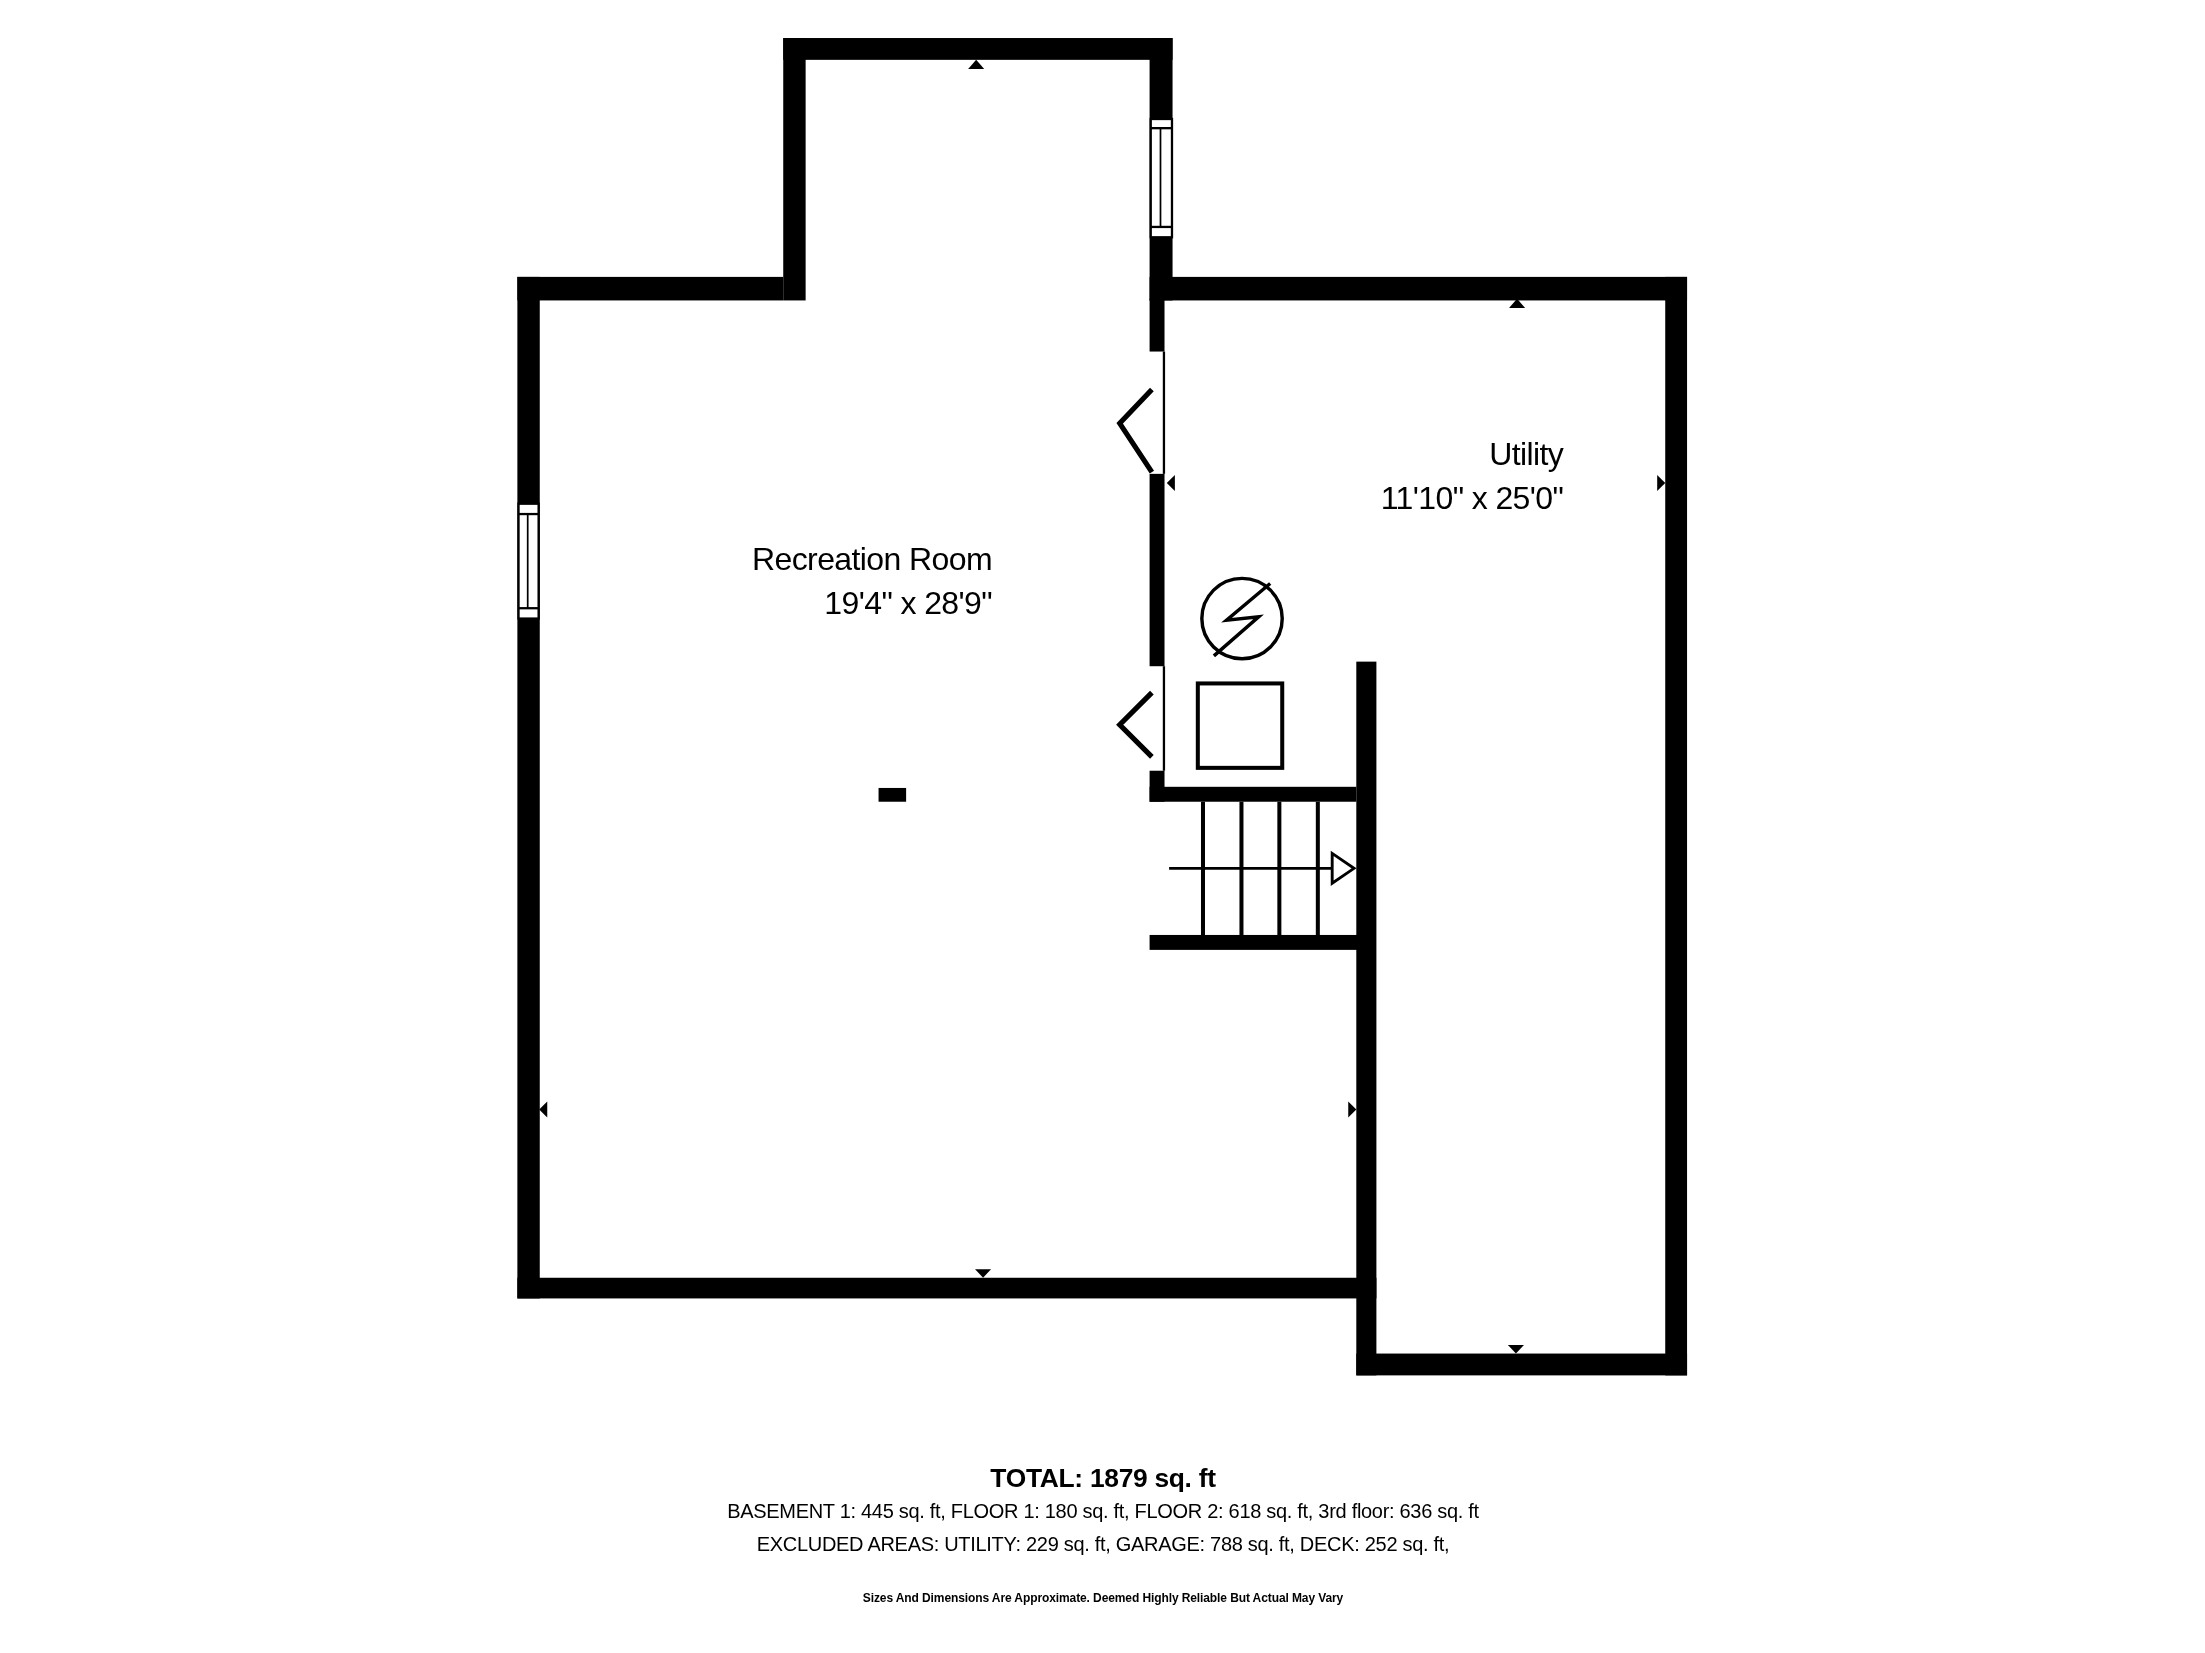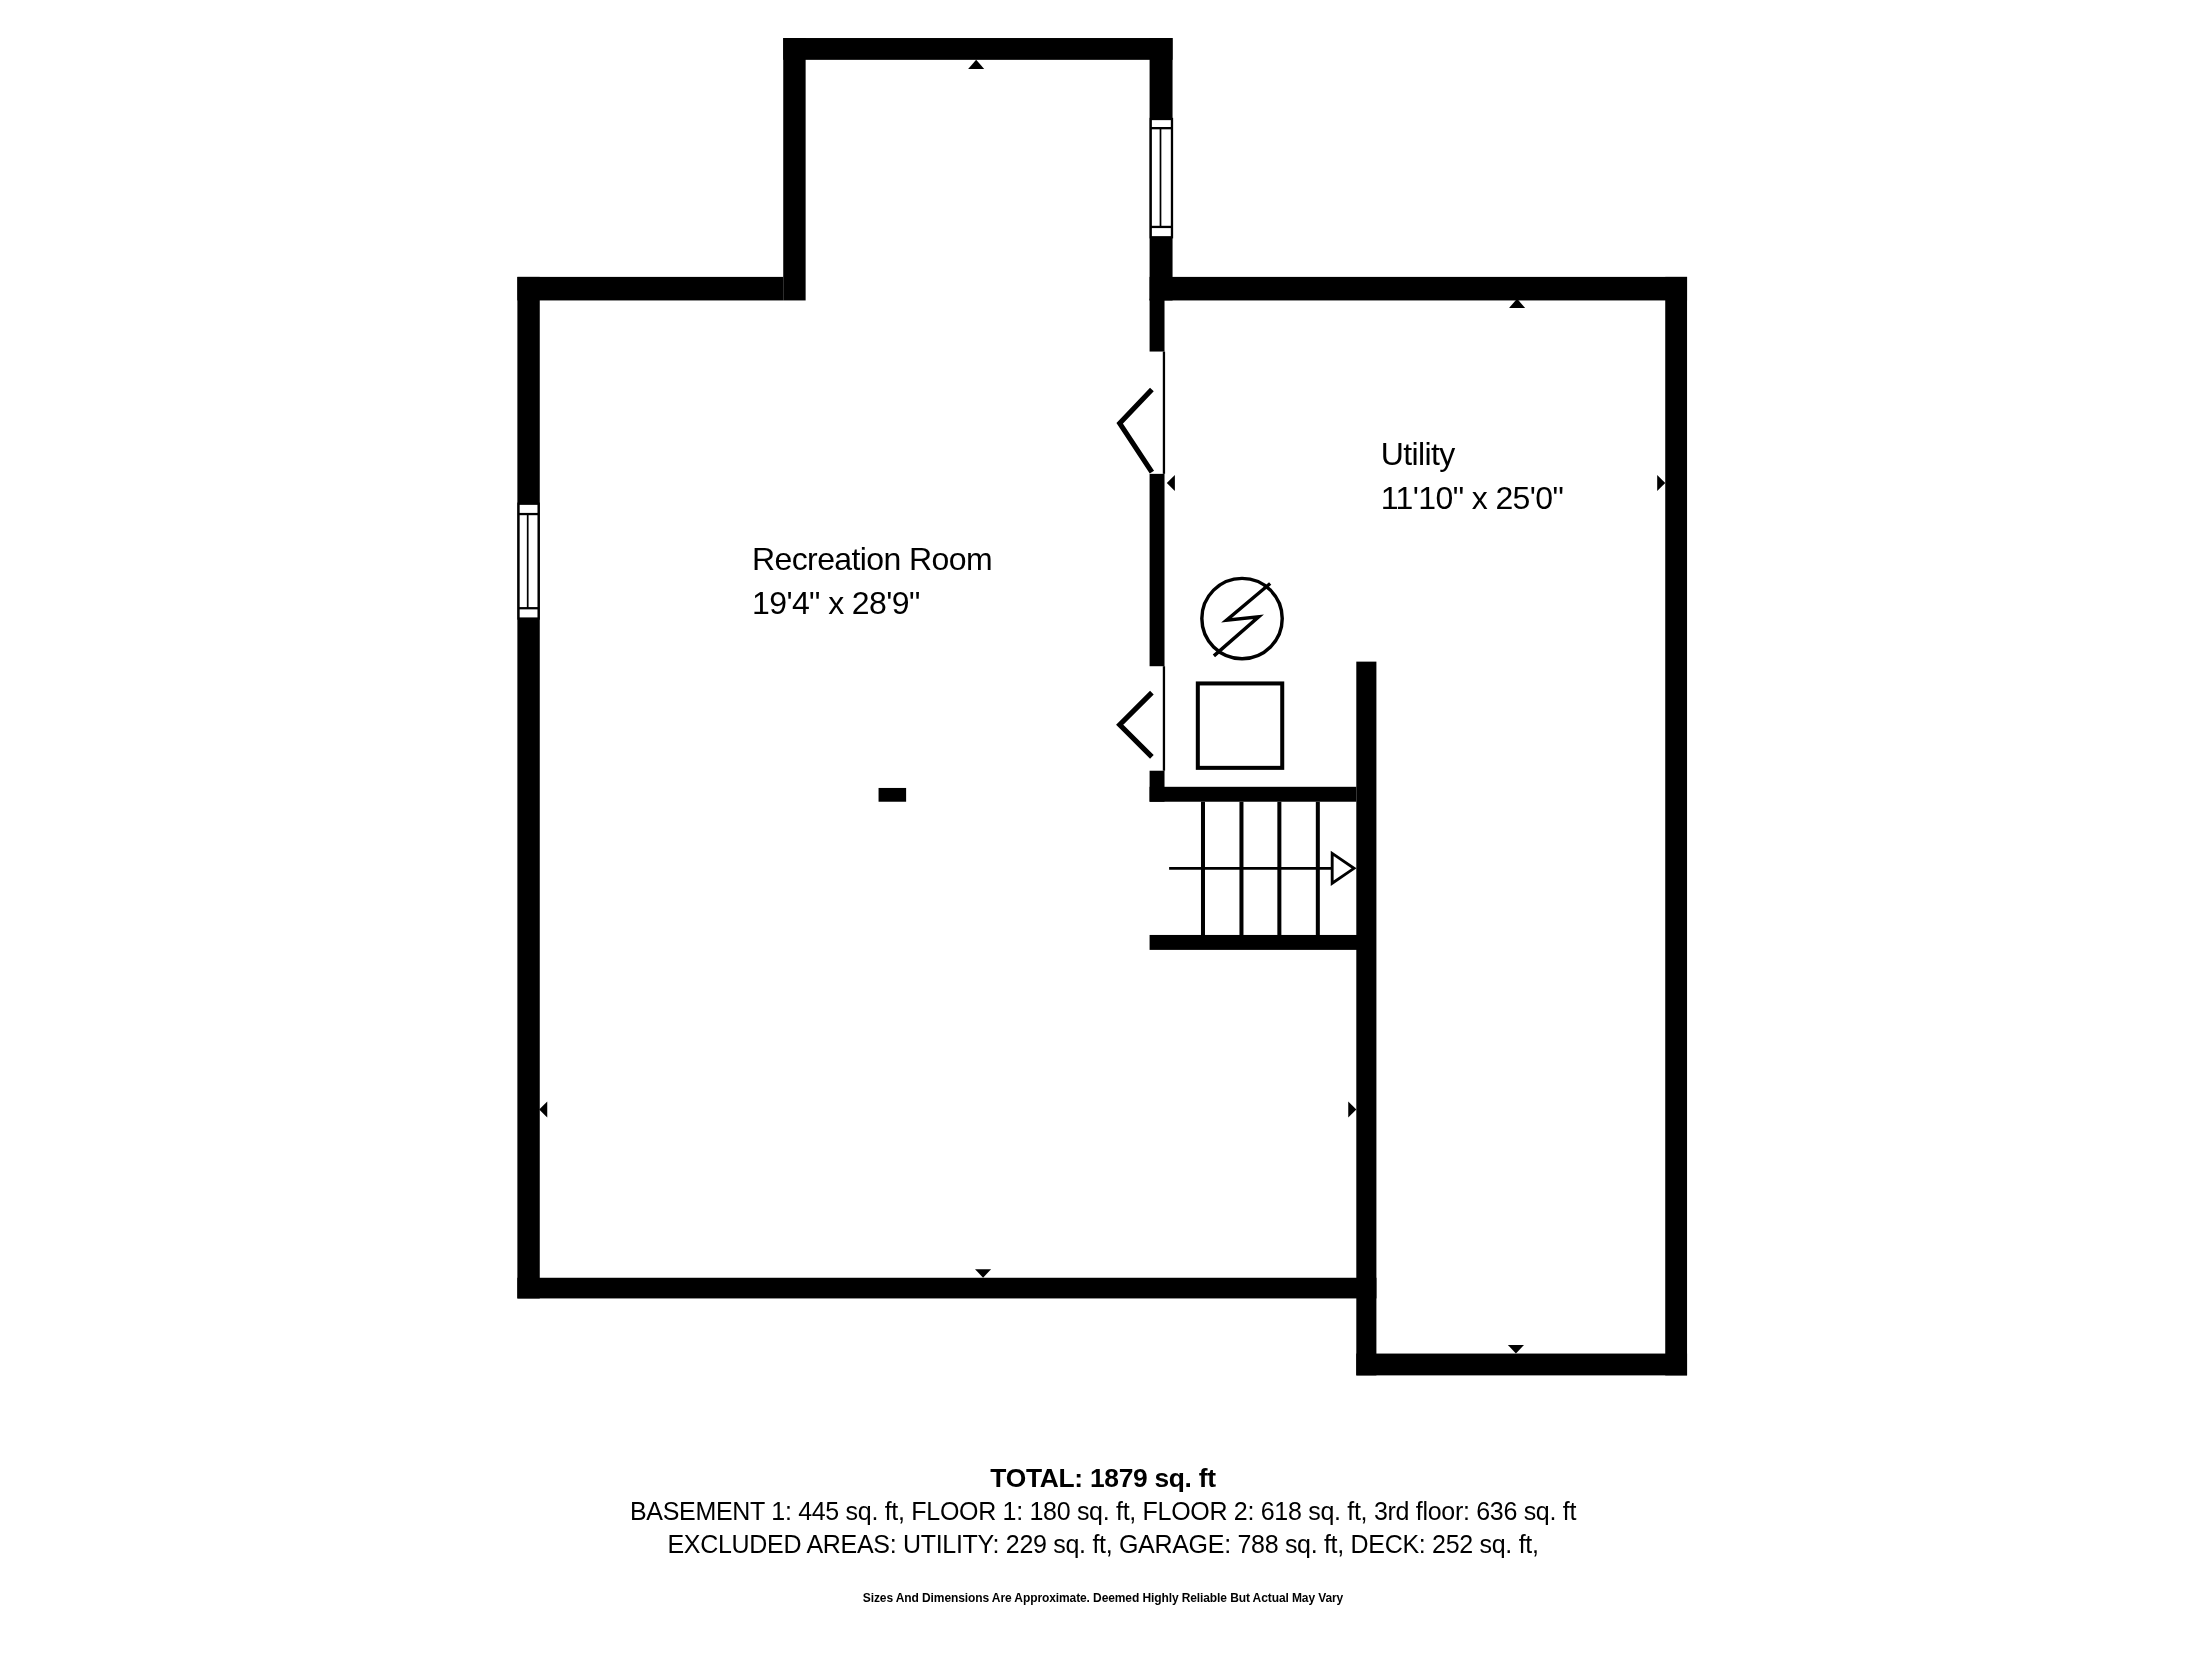--- a/index.html
+++ b/index.html
@@ -13,21 +13,21 @@
   }
   .plan-svg {
     position: absolute;
     left: 0; top: 0;
     width: 2205px;
     height: 1654px;
   }
   .room-label {
     position: absolute;
     transform: translateX(-50%);
-    text-align: left;
+    text-align: right;
     color: #000;
     font-size: 32px;
     line-height: 44px;
     letter-spacing: -0.6px;
     white-space: nowrap;
   }
   .summary {
     position: absolute;
     left: 1103px;
     top: 1454px;
@@ -37,21 +37,21 @@
     white-space: nowrap;
   }
   .summary .total-line {
     font-size: 26.4px;
     font-weight: bold;
     line-height: 33px;
     letter-spacing: -0.3px;
     margin-top: 8px;
   }
   .summary .detail-line {
-    font-size: 25px;
+    font-size: 20px;
     line-height: 33px;
     letter-spacing: -0.3px;
   }
   .summary .disclaimer-line {
     margin-top: 30px;
     font-size: 12px;
     font-weight: bold;
     letter-spacing: -0.1px;
   }
 </style>

